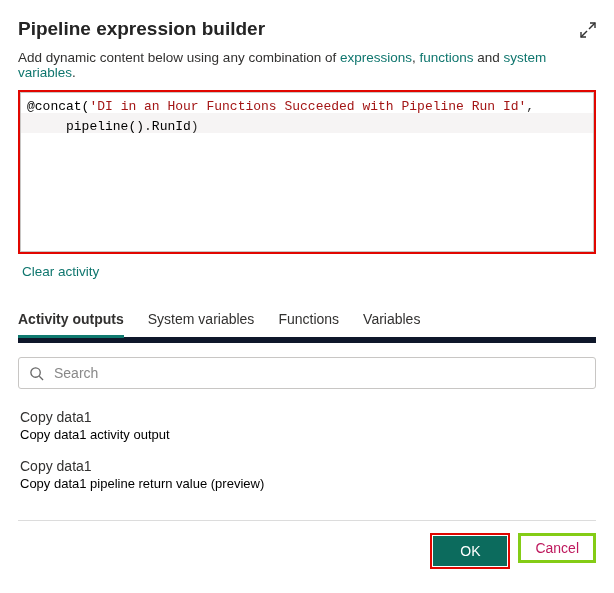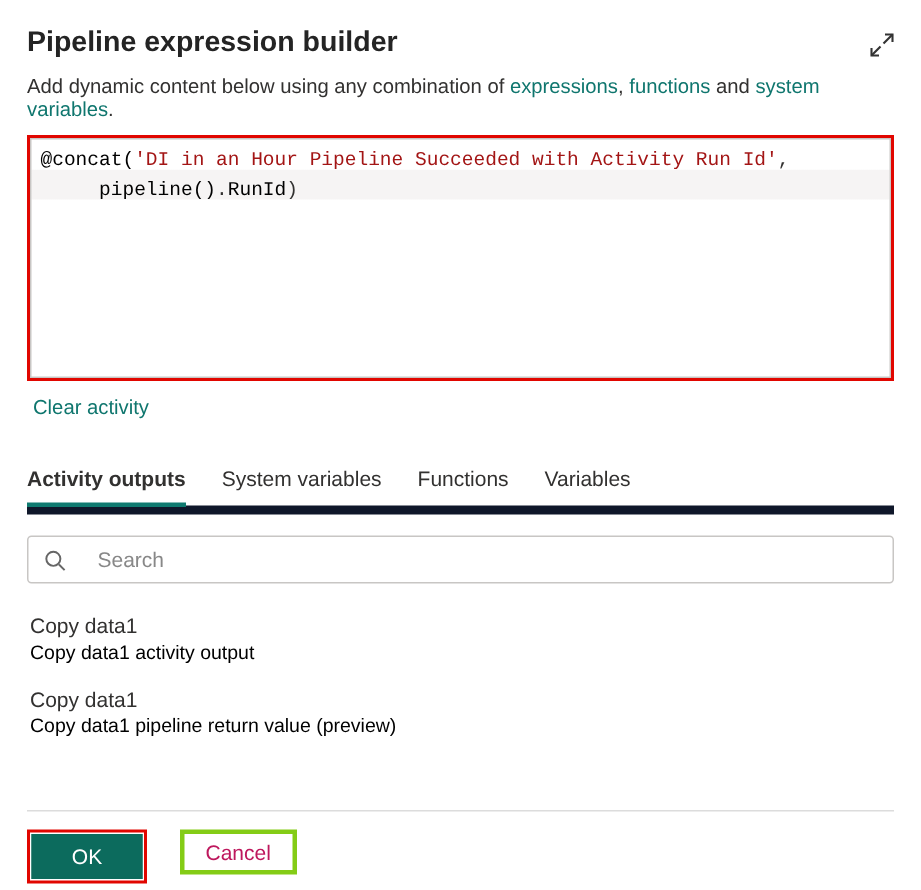--- a/index.html
+++ b/index.html
@@ -48,39 +48,39 @@
   .tab.active { font-weight: 600; }
   .tab.active::after {
     content: ""; position: absolute; left: 0; right: 0; bottom: -1px;
     height: 3px; background: #0f7a70;
   }
   .search-box {
     margin-top: 14px;
     border: 1px solid #c8c6c4;
     border-radius: 3px;
     display: flex; align-items: center;
-    padding: 6px 10px; gap: 19px;
+    padding: 6px 10px; gap: 8px;
     color: #6b6b6b;
   }
   .search-box input {
     border: none; outline: none; flex: 1; font-size: 14px; color: #323130;
     background: transparent;
   }
   .search-box input::placeholder { color: #888; }
   .search-icon { width: 15px; height: 15px; color: #666; flex-shrink: 0; }
   .outputs { margin-top: 14px; }
   .output-item { padding: 6px 2px 10px 2px; }
   .output-title { font-size: 14px; color: #323130; }
   .output-sub { font-size: 13px; color: #000000; margin-top: 2px; }
   .footer {
-    position: absolute; left: 18px; bottom: 4px;
+    position: absolute; left: 18px; bottom: 24px;
     border-top: 1px solid #dcdcdc;
     padding-top: 12px;
     width: calc(100% - 36px);
-    display: flex; gap: 22px;
+    display: flex; gap: 8px; justify-content: flex-end;
   }
   .btn {
     min-width: 74px; height: 30px;
     display: inline-flex; align-items: center; justify-content: center;
     font-size: 14px; cursor: pointer;
     border: 3px solid #84cc16; background: #fff; color: #be185d;
     padding: 0 14px;
   }
   .btn.primary {
     background: #0c6b5d; color: #fff; border: 1px solid #0c6b5d;
@@ -99,21 +99,21 @@
       <line x1="15" y1="1" x2="9" y2="7"></line>
       <polyline points="10,1 15,1 15,6"></polyline>
     </svg>
   </div>
 
   <div class="subtext">
     <span>Add dynamic content below using any combination of </span><a>expressions</a><span>, </span><a>functions</a><span> and </span><a>system variables</a><span>.</span>
   </div>
 
   <div class="editor-wrap">
-    <div class="editor"><span class="at">@</span><span class="fn">concat(</span><span class="str">'DI in an Hour Pipeline Succeeded with Activity Run Id'</span><span>,</span>
+    <div class="editor"><span class="at">@</span><span class="fn">concat(</span><span class="str">'DI in an Hour Functions Succeeded with Pipeline Run Id'</span><span>,</span>
 <span>     </span><span class="fn">pipeline()</span><span>.</span><span class="id">RunId</span><span>)</span></div>
   </div>
 
   <span class="clear-link">Clear activity</span>
 
   <div class="tabs">
     <div class="tab active">Activity outputs</div>
     <div class="tab">System variables</div>
     <div class="tab">Functions</div>
     <div class="tab">Variables</div>

